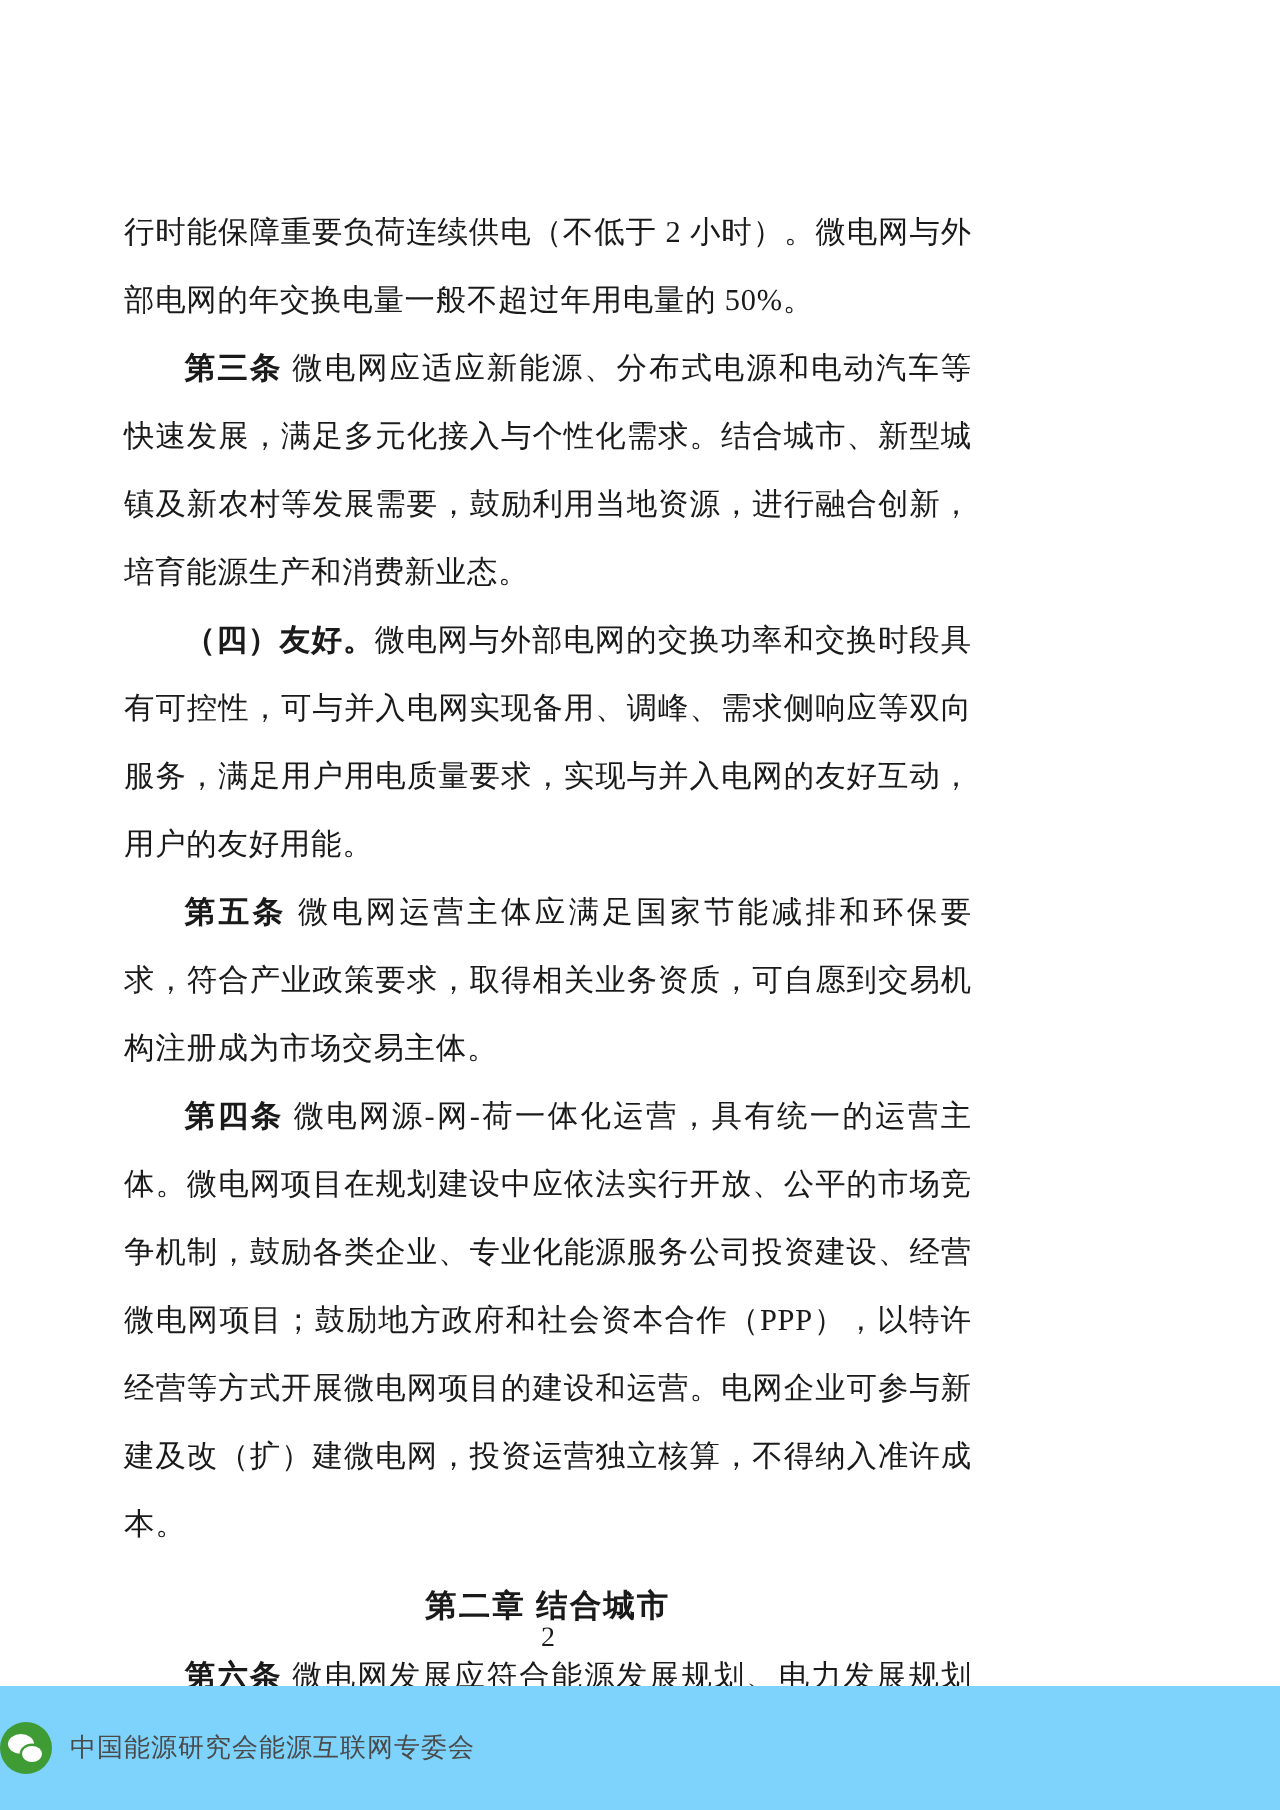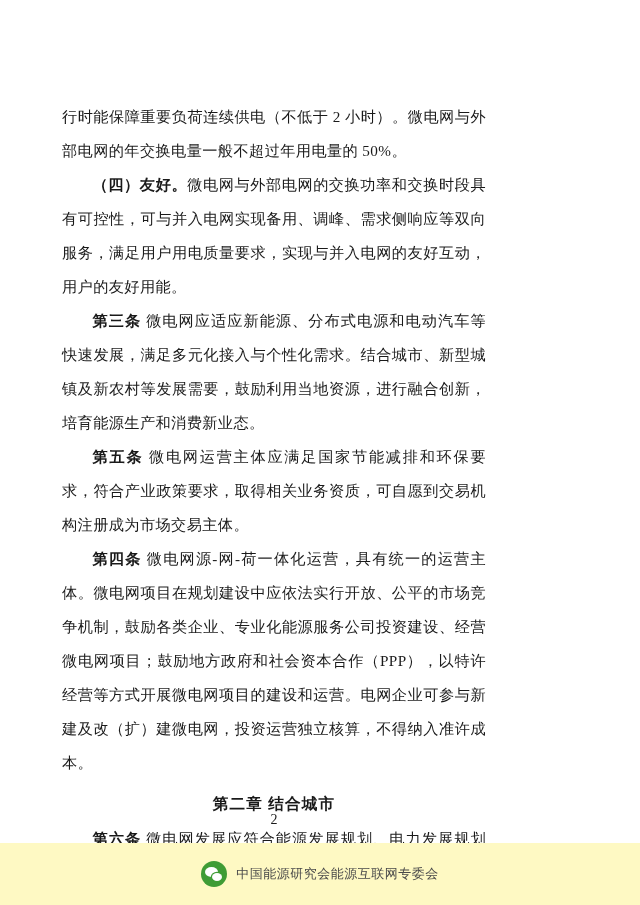--- a/index.html
+++ b/index.html
@@ -58,24 +58,24 @@
     font-size: 14px;
     font-family: "Liberation Serif", serif;
     color: #1a1a1a;
   }
   .footer-band {
     position: absolute;
     left: 0;
     bottom: 0;
     width: 640px;
     height: 62px;
-    background: #fef9c3;
+    background: #7dd3fc;
     display: flex;
     align-items: center;
-    justify-content: center;
+    justify-content: flex-start;
   }
   .footer-inner {
     display: flex;
     align-items: center;
     gap: 9px;
   }
   .wechat-badge {
     width: 26px;
     height: 26px;
     border-radius: 50%;
@@ -115,25 +115,25 @@
 
 <div class="page">
 
   <div class="doc-body">
 
     <p class="para no-indent">
       <span>行时能保障重要负荷连续供电（不低于 2 小时）。微电网与外部电网的年交换电量一般不超过年用电量的 50%。</span>
     </p>
 
     <p class="para">
-      <span class="term">（四）友好。</span><span>微电网与外部电网的交换功率和交换时段具有可控性，可与并入电网实现备用、调峰、需求侧响应等双向服务，满足用户用电质量要求，实现与并入电网的友好互动，用户的友好用能。</span>
+      <span class="term">第三条</span>&nbsp;<span>微电网应适应新能源、分布式电源和电动汽车等快速发展，满足多元化接入与个性化需求。结合城市、新型城镇及新农村等发展需要，鼓励利用当地资源，进行融合创新，培育能源生产和消费新业态。</span>
     </p>
 
     <p class="para">
-      <span class="term">第三条</span>&nbsp;<span>微电网应适应新能源、分布式电源和电动汽车等快速发展，满足多元化接入与个性化需求。结合城市、新型城镇及新农村等发展需要，鼓励利用当地资源，进行融合创新，培育能源生产和消费新业态。</span>
+      <span class="term">（四）友好。</span><span>微电网与外部电网的交换功率和交换时段具有可控性，可与并入电网实现备用、调峰、需求侧响应等双向服务，满足用户用电质量要求，实现与并入电网的友好互动，用户的友好用能。</span>
     </p>
 
     <p class="para">
       <span class="term">第五条</span>&nbsp;<span>微电网运营主体应满足国家节能减排和环保要求，符合产业政策要求，取得相关业务资质，可自愿到交易机构注册成为市场交易主体。</span>
     </p>
 
     <p class="para">
       <span class="term">第四条</span>&nbsp;<span>微电网源-网-荷一体化运营，具有统一的运营主体。微电网项目在规划建设中应依法实行开放、公平的市场竞争机制，鼓励各类企业、专业化能源服务公司投资建设、经营微电网项目；鼓励地方政府和社会资本合作（PPP），以特许经营等方式开展微电网项目的建设和运营。电网企业可参与新建及改（扩）建微电网，投资运营独立核算，不得纳入准许成本。</span>
     </p>
 

